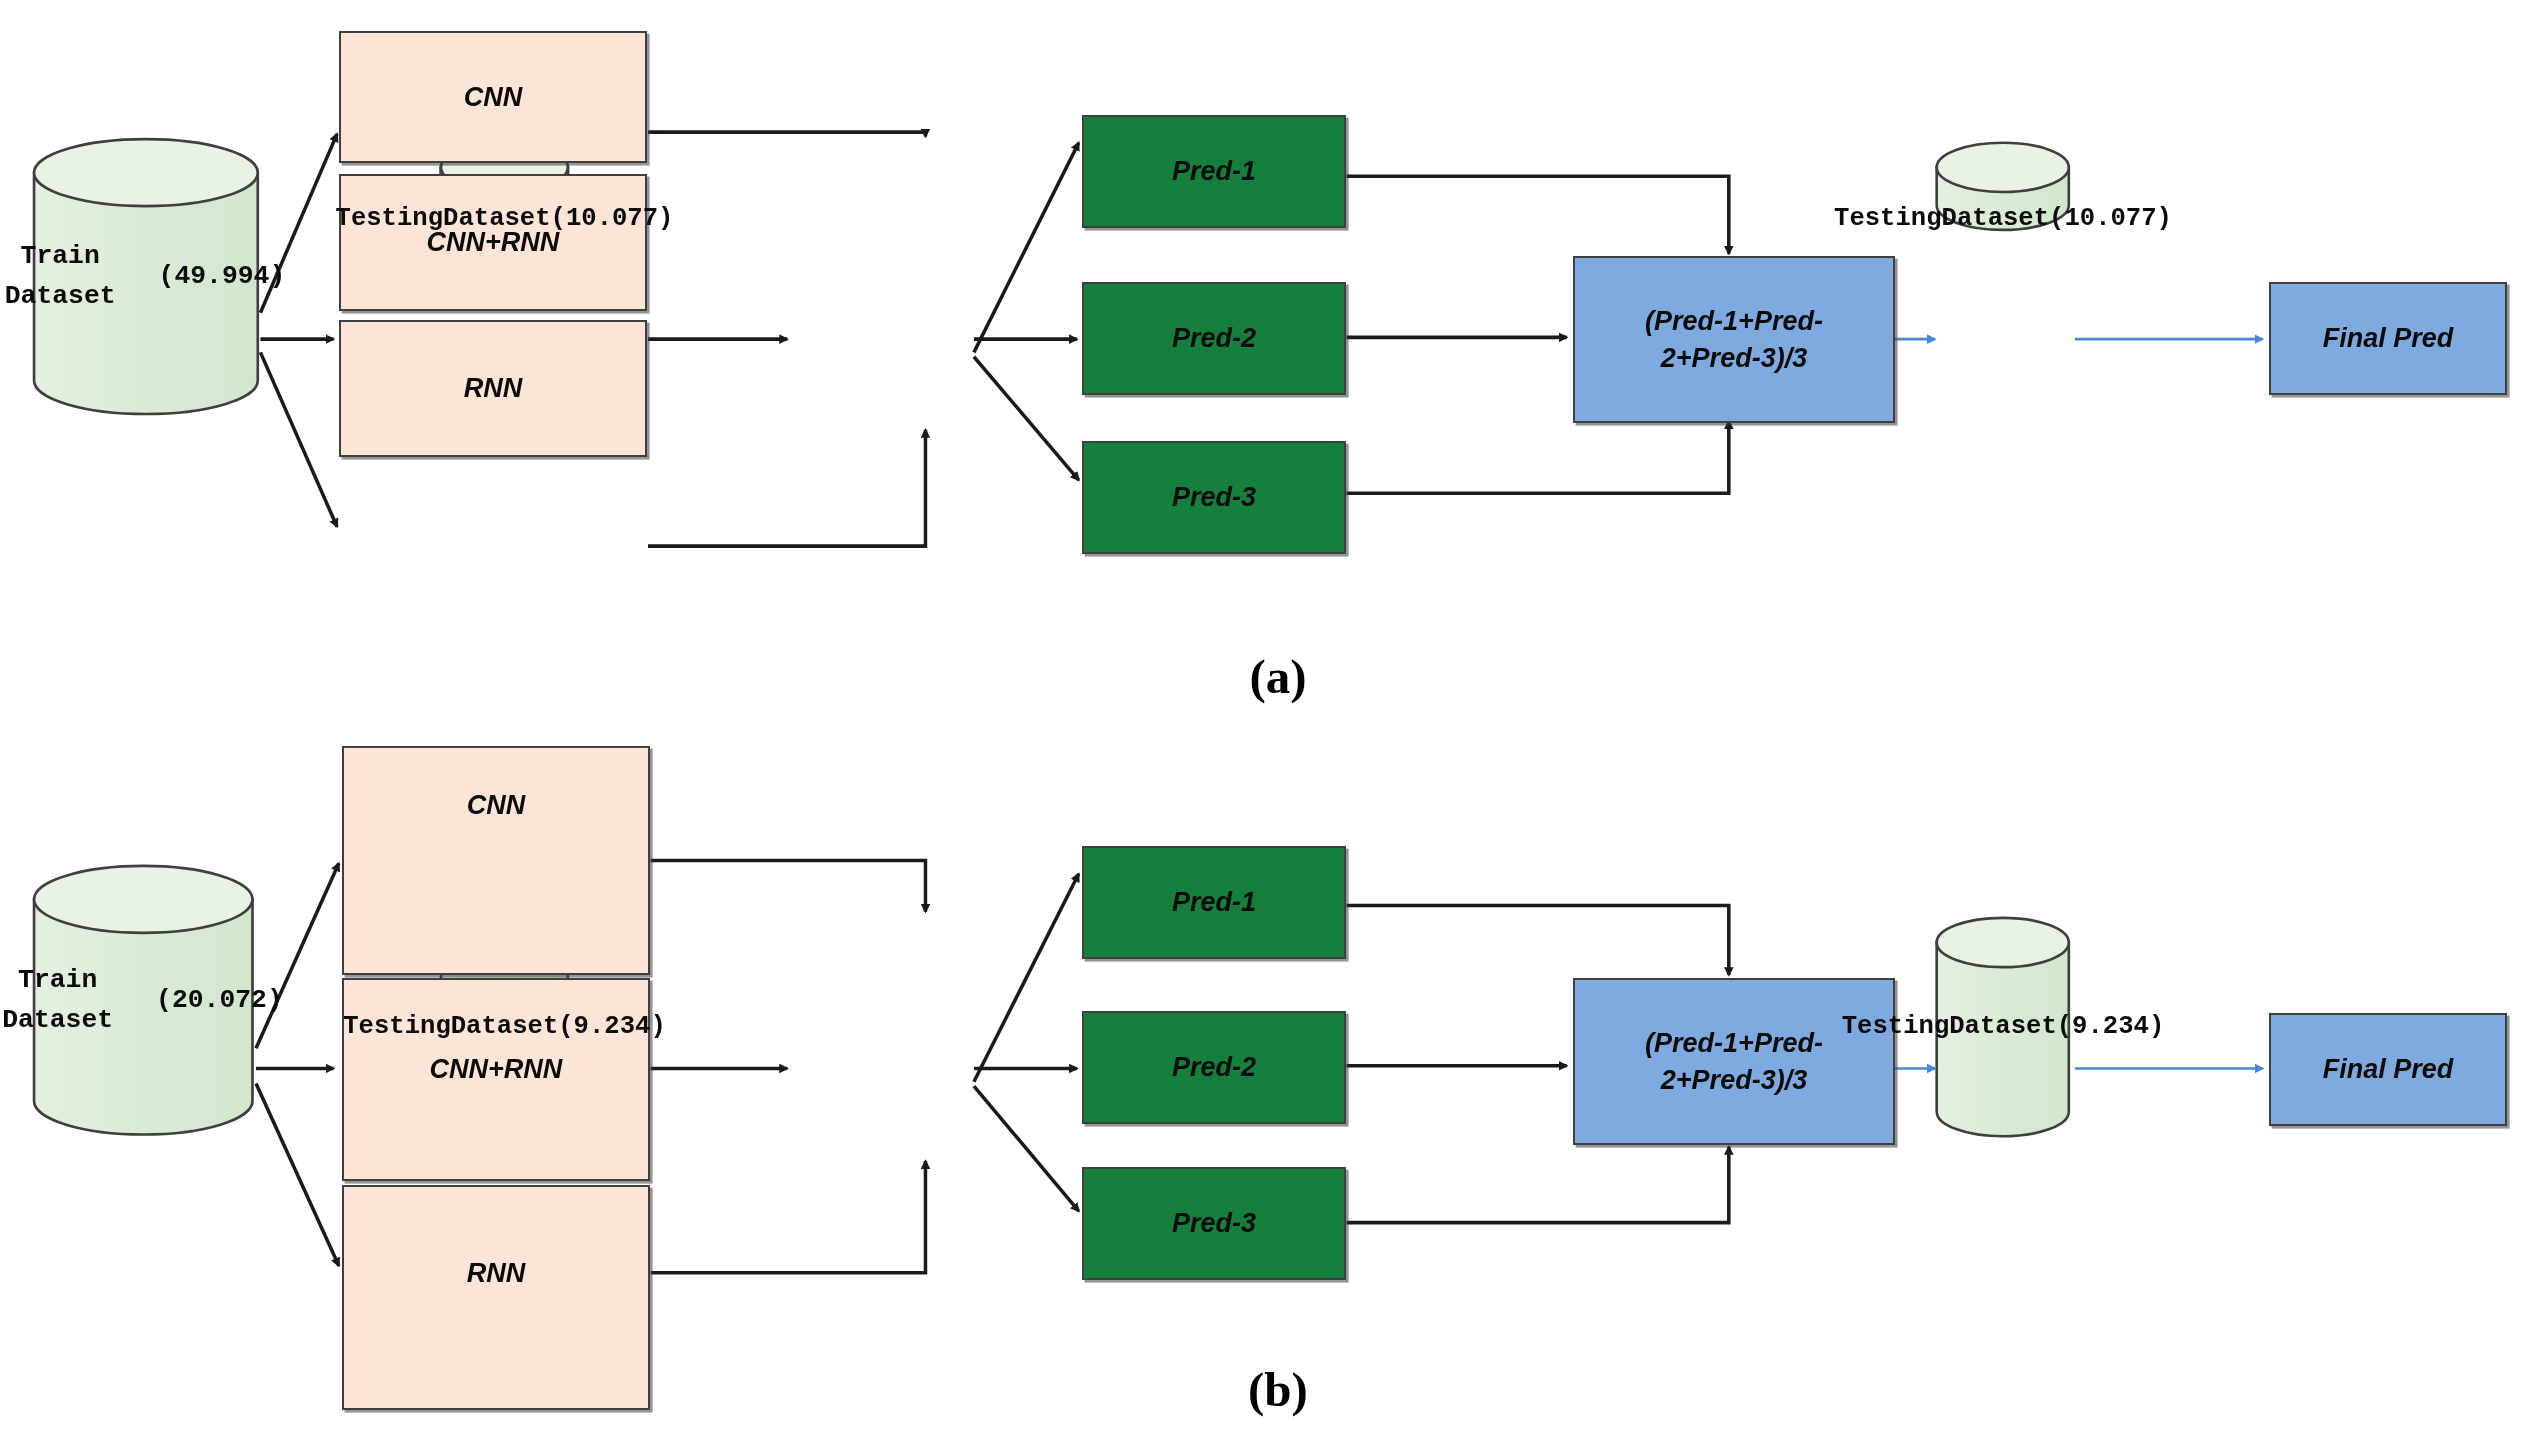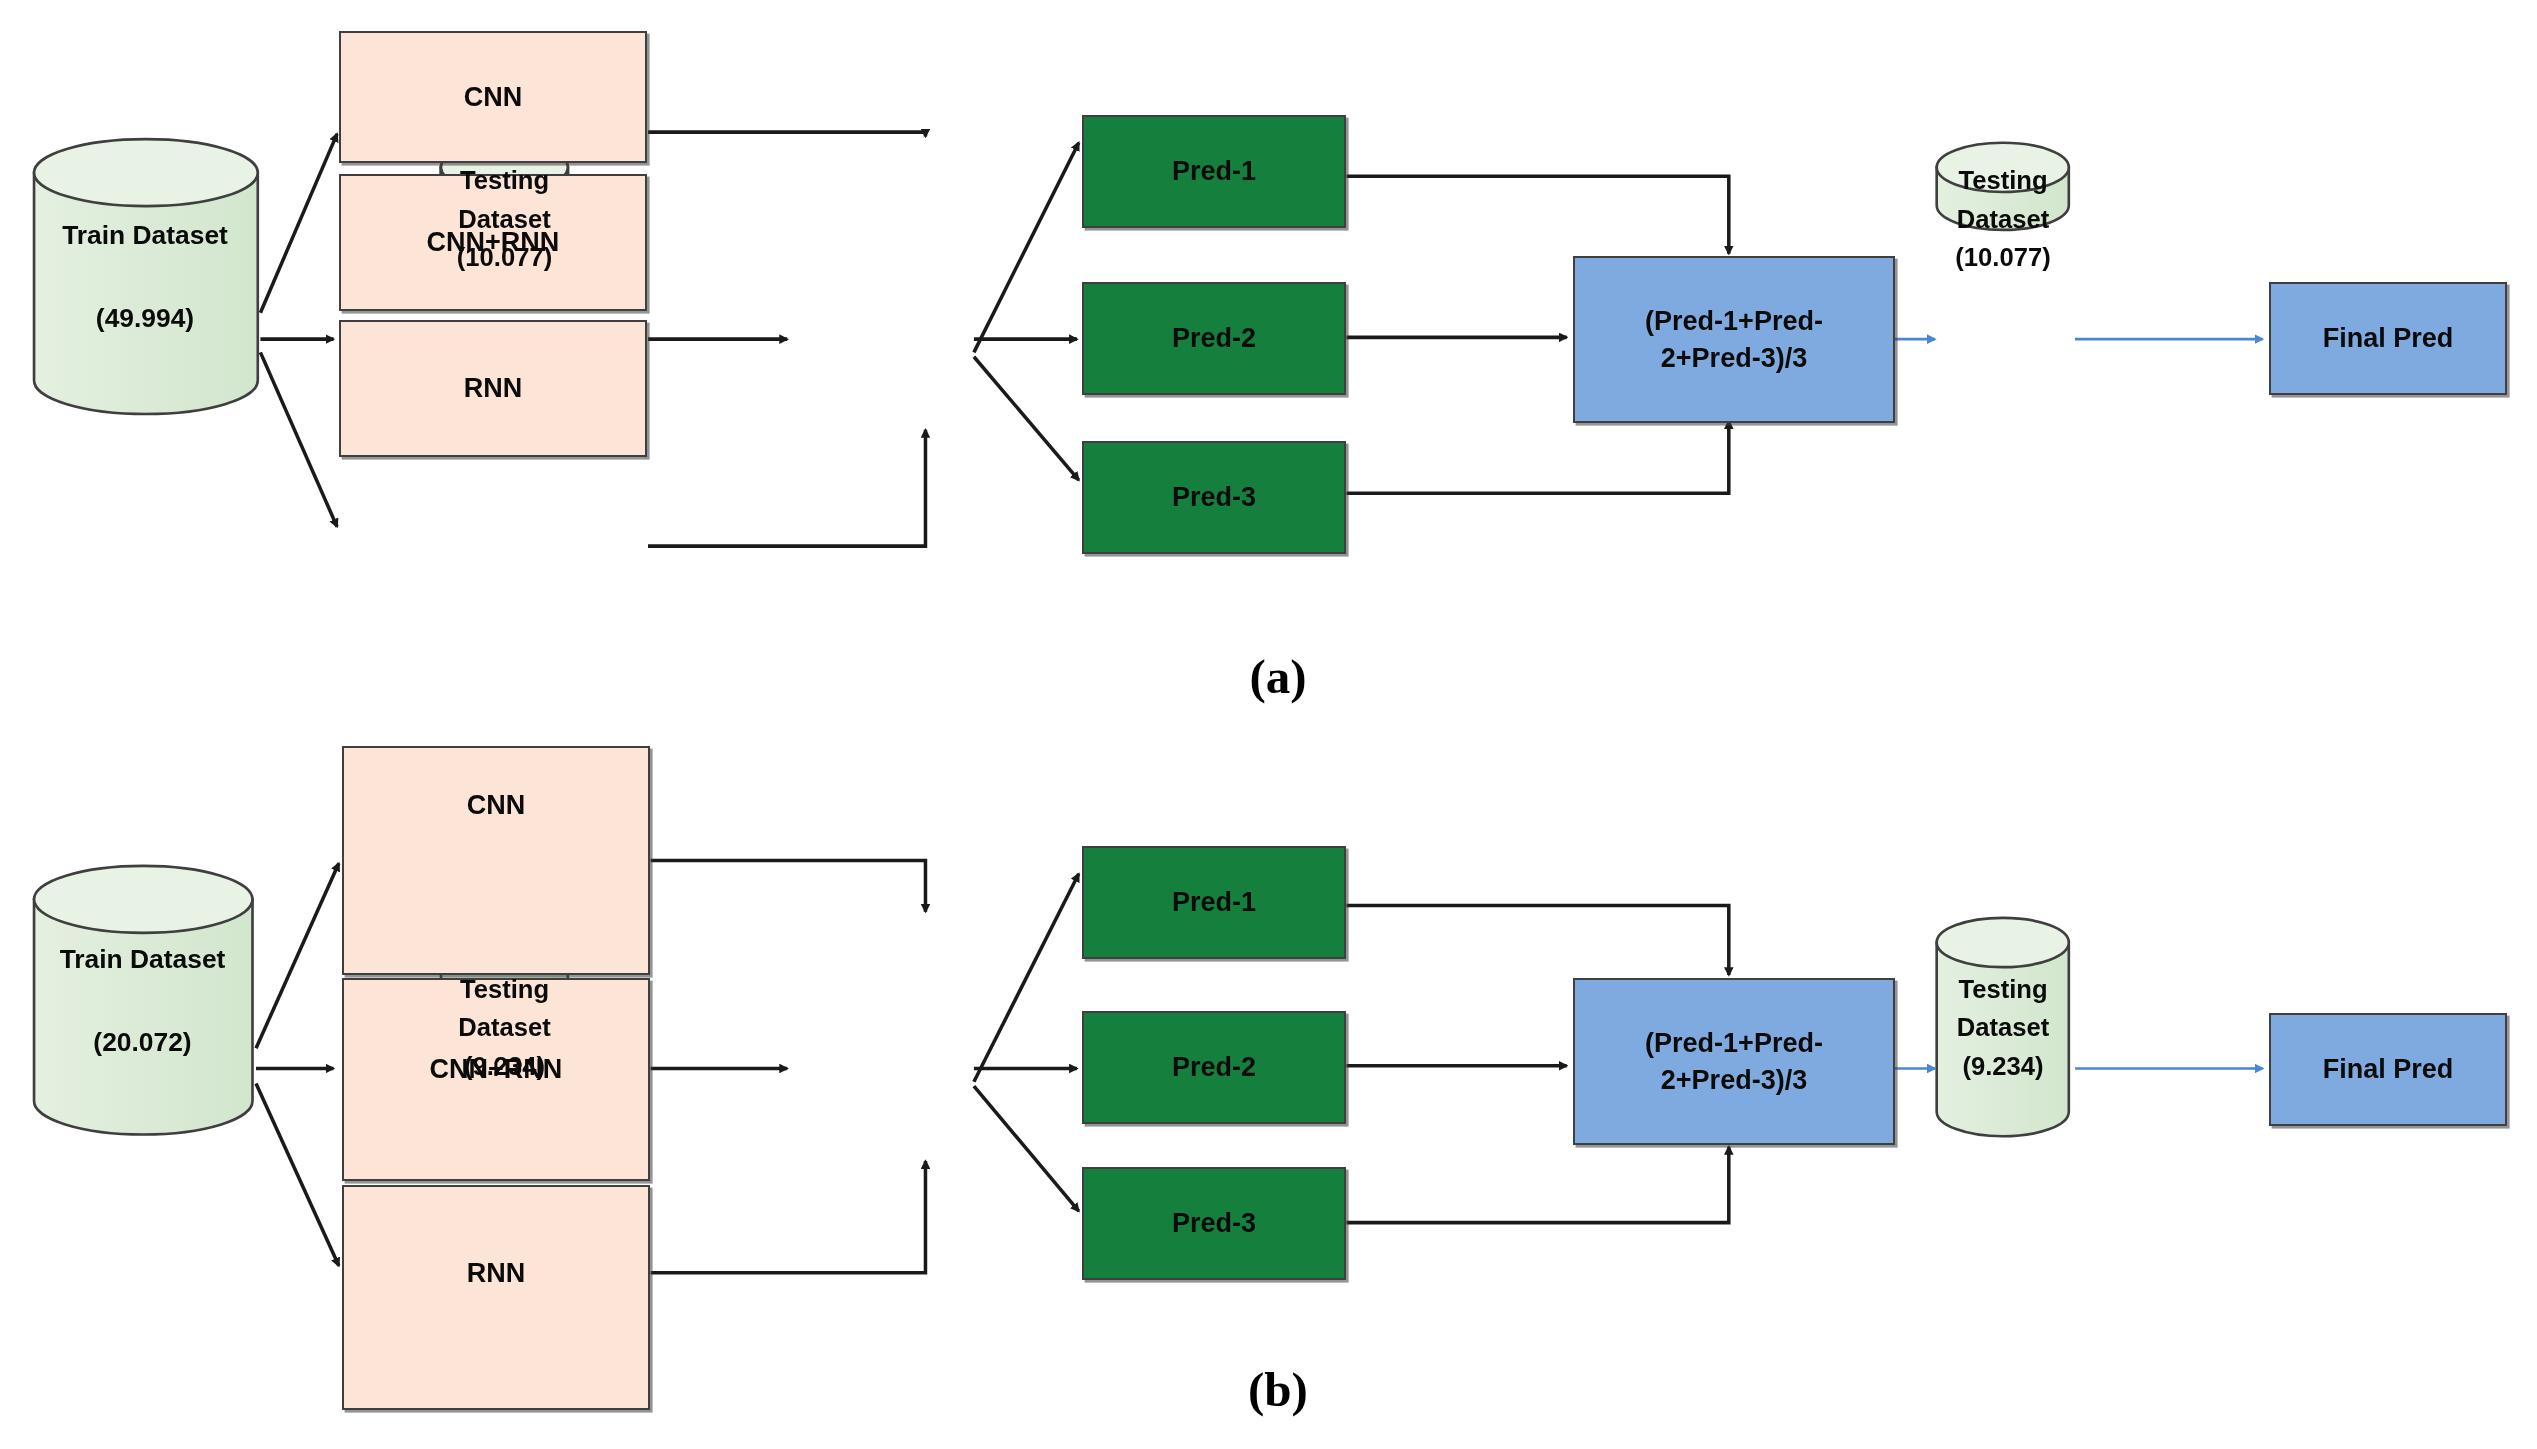--- a/index.html
+++ b/index.html
@@ -28,41 +28,42 @@
     position: absolute;
     box-sizing: border-box;
     display: flex;
     align-items: center;
     justify-content: center;
     text-align: center;
     font-weight: bold;
     color: #0b0b0b;
     line-height: 1.35;
     z-index: 5;
+    font-style: italic;
   }
   .box {
     border: 2.6px solid #3f3f3f;
     box-shadow: 2.6px 2.6px 0 rgba(60,60,60,0.55);
   }
   .box-peach { background: #FCE4D6; }
   .box-lightblue { background: #15803d; }
   .box-blue { background: #7FAADF; }
   .cyl-label {
     position: absolute;
     box-sizing: border-box;
     display: flex;
-    flex-direction: column;
     align-items: center;
     justify-content: center;
     text-align: center;
     font-weight: bold;
     color: #0b0b0b;
     line-height: 1.5;
     z-index: 6;
     pointer-events: none;
+    font-family: Liberation Mono, monospace;
   }
   .panel-caption {
     position: absolute;
     font-family: "Liberation Serif", serif;
     font-weight: bold;
     color: #000000;
     text-align: center;
     z-index: 7;
   }
   .fs-30 { font-size: 26.4px; gap: 43px; }

